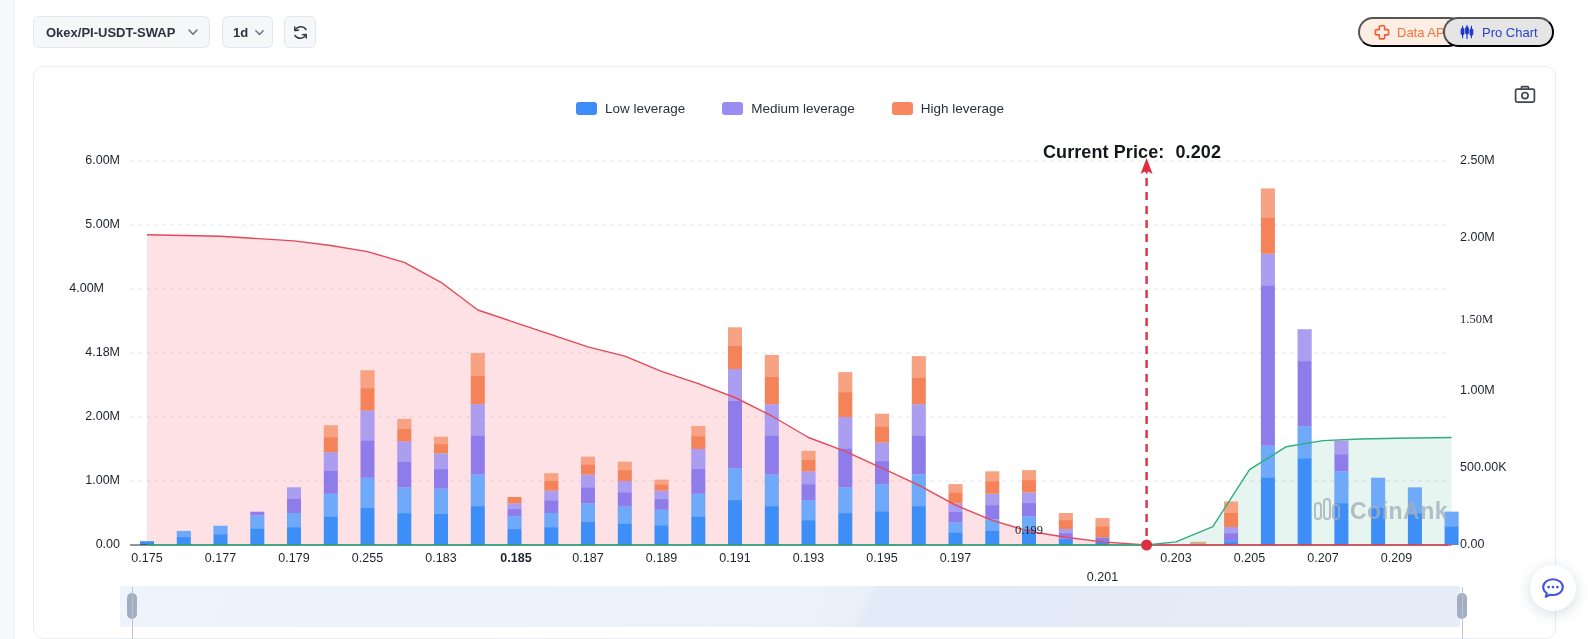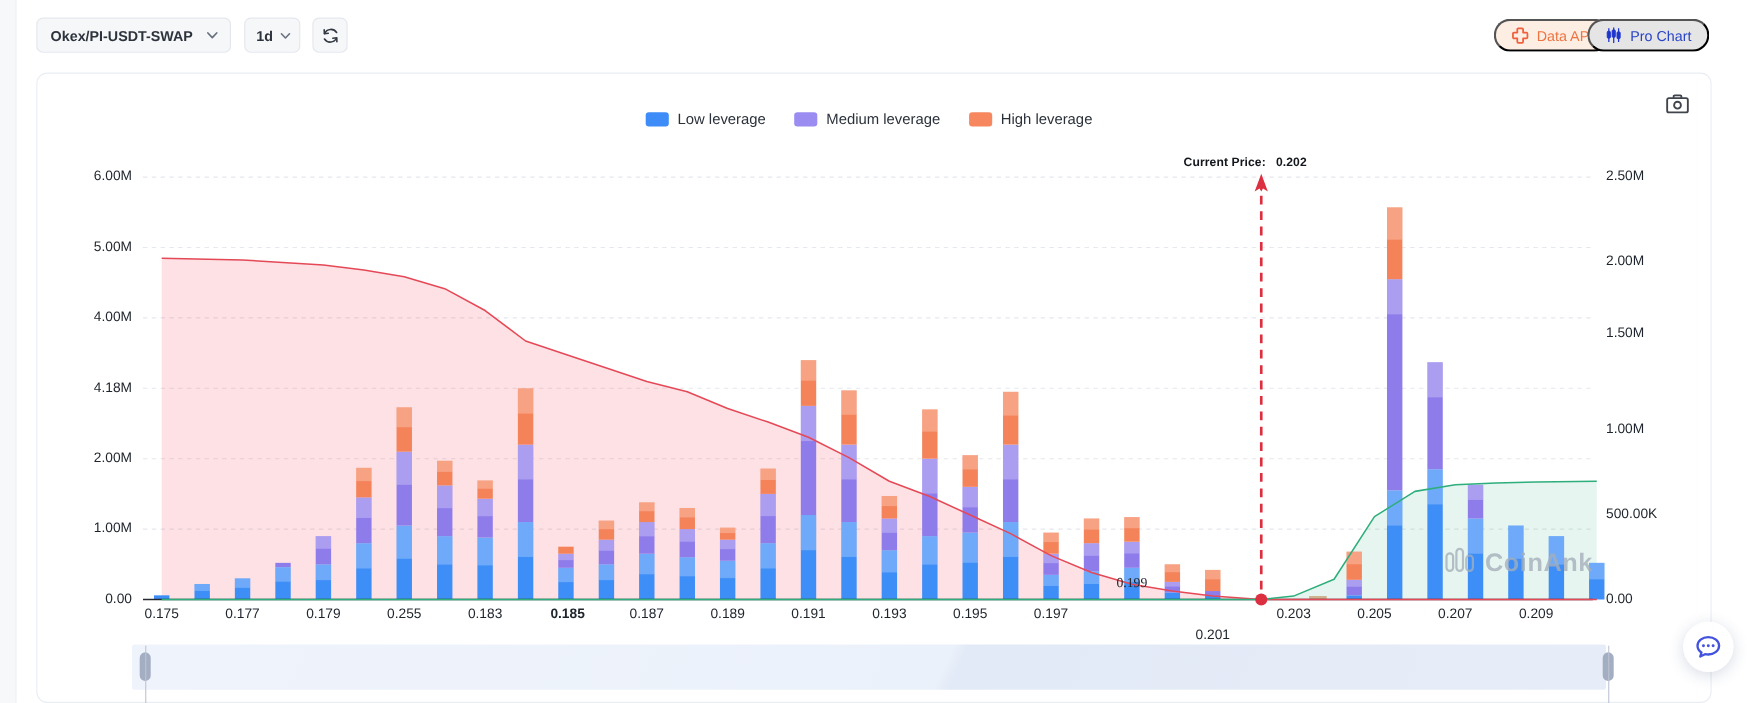--- a/index.html
+++ b/index.html
@@ -19,34 +19,34 @@
   #data-api-btn { left:1358px; top:17px; background:#fdeee3; color:#ee7442; }
   #pro-chart-btn { left:1443px; top:17px; background:#e5e5e5; color:#2944c7; }
 
   
   #panel { position:absolute; left:33px; top:66px; width:1523px; height:573px; background:#ffffff;
            border:1px solid #e9edf2; border-radius:10px; }
   #camera-btn { position:absolute; left:1509px; top:80px; width:32px; height:28px; display:flex;
                 align-items:center; justify-content:center; cursor:pointer; background:transparent; border:none; }
 
   #legend { position:absolute; left:130px; top:101px; width:1320px; display:flex; justify-content:center;
-            gap:26px; align-items:flex-start; }
+            gap:37px; align-items:flex-start; }
   .legend-item { display:flex; align-items:center; gap:8px; cursor:pointer; }
   .legend-swatch { width:21px; height:13px; border-radius:3px; display:inline-block; }
   .legend-label { font-size:13.5px; color:#2b313a; }
 
   #plot-wrap { position:absolute; left:130px; top:150px; width:1330px; height:400px; }
   #plot-wrap svg { overflow:visible; }
 
   .ylab, .xlab { position:absolute; font-size:12.5px; color:#1e242b; }
   .ylab.left { width:52px; text-align:right; }
   .xlab { width:64px; text-align:center; }
 
   #current-price-label { position:absolute; left:1032px; top:142px; width:200px; text-align:center;
-                         font-size:11px; font-weight:bold; color:#14181d; letter-spacing:.1px; }
+                         font-size:18px; font-weight:bold; color:#14181d; letter-spacing:.1px; }
   #current-price-label .cp-val { margin-left:6px; }
 
   #watermark { position:absolute; left:1312px; top:497px; display:flex; align-items:center; gap:8px;
                opacity:.78; pointer-events:none; z-index:5; }
   #watermark .wm-text { font-size:23px; font-weight:bold; color:#a4aebb; letter-spacing:.5px; }
 
   
   #datazoom { position:absolute; left:120px; top:586px; width:1340px; height:41px;
               background:linear-gradient(115deg,#eff4fc 0%, #ebf1fa 55%, #e2eaf7 56%, #e7edf8 100%);
               border-radius:2px; cursor:grab; }
@@ -395,28 +395,28 @@
         <path d="M17.0,395.0 L1016.6,395.0 L1046.0,391.9 L1082.8,376.6 L1119.5,319.7 L1156.3,296.7 L1193.0,290.6 L1229.8,289.0 L1266.5,288.2 L1321.6,287.5" fill="none" stroke="#2FAE7D" stroke-width="1.4" stroke-linejoin="round"></path>
         <g>
           <line x1="1016.6" y1="28" x2="1016.6" y2="395" stroke="#DC2F3F" stroke-width="2.4" stroke-dasharray="8 6"></line>
           <path d="M1016.6,8 l6,16 l-4.4,-2.6 l-1.6,2.8 l-1.6,-2.8 l-4.4,2.6 Z" fill="#DC2F3F"></path>
           <circle cx="1016.6" cy="395" r="5.5" fill="#DC2F3F"></circle>
         </g>
       </svg></div>
   <div id="axis-layer">
       <div class="ylab left" style="position: absolute; left: 68px; top: 153px;">6.00M</div>
       <div class="ylab left" style="position: absolute; left: 68px; top: 217px;">5.00M</div>
-      <div class="ylab left" style="position: absolute; left: 68px; top: 281px;">4.00M</div>
+      <div class="ylab left" style="position: absolute; left: 52px; top: 281px;">4.00M</div>
       <div class="ylab left" style="position: absolute; left: 68px; top: 345px;">4.18M</div>
       <div class="ylab left" style="position: absolute; left: 68px; top: 409px;">2.00M</div>
       <div class="ylab left" style="position: absolute; left: 68px; top: 473px;">1.00M</div>
       <div class="ylab left" style="position: absolute; left: 68px; top: 537px;">0.00</div>
       <div class="ylab" style="position: absolute; left: 1460px; top: 153px;">2.50M</div>
       <div class="ylab" style="position: absolute; left: 1460px; top: 229.8px;">2.00M</div>
-      <div class="ylab" style="position: absolute; left: 1460px; top: 295px;">1.50M</div>
+      <div class="ylab" style="position: absolute; left: 1460px; top: 312px; font-family: Liberation Serif, serif;">1.50M</div>
       <div class="ylab" style="position: absolute; left: 1460px; top: 383.4px;">1.00M</div>
       <div class="ylab" style="position: absolute; left: 1460px; top: 460.2px;">500.00K</div>
       <div class="ylab" style="position: absolute; left: 1460px; top: 537px;">0.00</div>
       <div class="xlab" style="position: absolute; left: 115px; top: 551px;">0.175</div>
       <div class="xlab" style="position: absolute; left: 188.5px; top: 551px;">0.177</div>
       <div class="xlab" style="position: absolute; left: 262px; top: 551px;">0.179</div>
       <div class="xlab" style="position: absolute; left: 335.5px; top: 551px;">0.255</div>
       <div class="xlab" style="position: absolute; left: 409px; top: 551px;">0.183</div>
       <div class="xlab" style="position: absolute; left: 484px; top: 551px; font-weight: bold;">0.185</div>
       <div class="xlab" style="position: absolute; left: 556px; top: 551px;">0.187</div>

